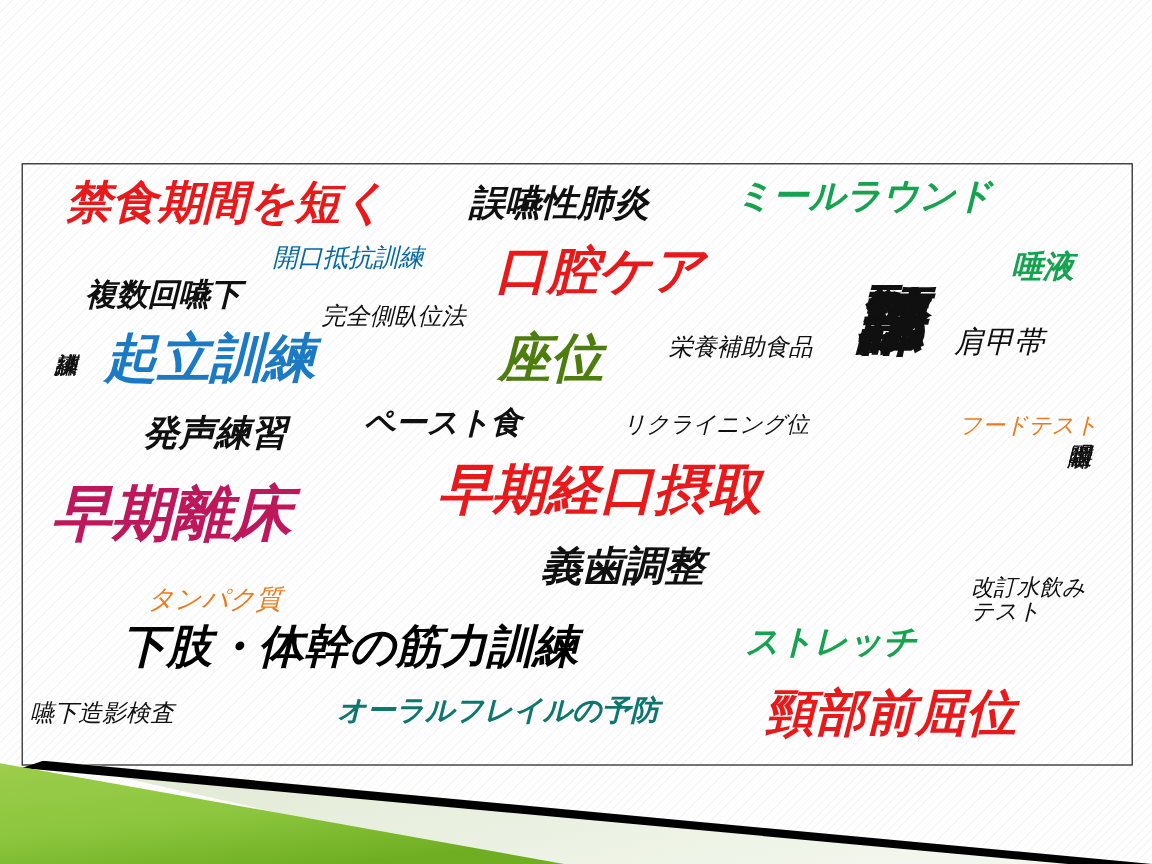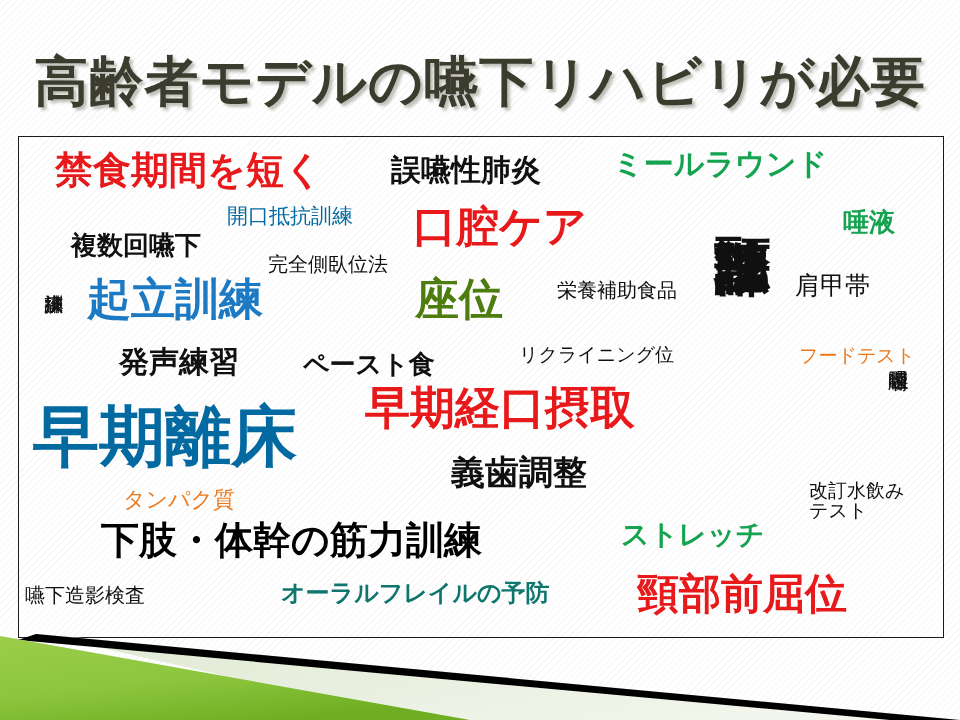--- a/index.html
+++ b/index.html
@@ -49,20 +49,21 @@
   
   #cloud-frame {
     position: absolute;
     left: 18px;
     top: 136px;
     width: 924px;
     height: 500px;
     border: 1.5px solid #1a1a1a;
     background: transparent;
     z-index: 3;
+    font-style: italic;
   }
 
   .word {
     position: absolute;
     white-space: nowrap;
     line-height: 1.0;
     z-index: 5;
   }
   .vertical {
     writing-mode: vertical-rl;
@@ -83,45 +84,44 @@
     pointer-events: none;
   }
 </style>
 </head>
 <body>
 
 <div id="slide">
 
   <div id="stripes"></div>
 
-  <div id="title">高齢者モデルの嚥下リハビリが必要</div>
 
   <div id="cloud-frame">
     <div id="cloud-words">
         <div class="word" style="left: 36px; top: 14px; font-size: 38px; color: rgb(232, 25, 27); font-weight: bold;">禁食期間を短く</div>
         <div class="word" style="left: 372px; top: 18px; font-size: 30px; color: rgb(16, 16, 16); font-weight: bold;">誤嚥性肺炎</div>
         <div class="word" style="left: 594px; top: 12px; font-size: 30px; color: rgb(22, 163, 80); font-weight: bold;">ミールラウンド</div>
         <div class="word" style="left: 208px; top: 68px; font-size: 21px; color: #0369a1; font-weight: normal;">開口抵抗訓練</div>
         <div class="word" style="left: 394px; top: 68px; font-size: 43px; color: rgb(232, 25, 27); font-weight: bold;">口腔ケア</div>
         <div class="word" style="left: 824px; top: 72px; font-size: 26px; color: rgb(22, 163, 80); font-weight: bold;">唾液</div>
         <div class="word" style="left: 52px; top: 95px; font-size: 26px; color: rgb(16, 16, 16); font-weight: bold;">複数回嚥下</div>
         <div class="word" style="left: 249px; top: 117px; font-size: 20px; color: rgb(16, 16, 16); font-weight: normal;">完全側臥位法</div>
         <div class="word" style="left: 538px; top: 143px; font-size: 20px; color: rgb(16, 16, 16); font-weight: normal;">栄養補助食品</div>
         <div class="word" style="left: 776px; top: 136px; font-size: 25px; color: rgb(16, 16, 16); font-weight: normal;">肩甲帯</div>
         <div class="word vertical" style="left: 26px; top: 142px; font-size: 19px; color: rgb(16, 16, 16); font-weight: normal;">排痰訓練</div>
         <div class="word" style="left: 68px; top: 140px; font-size: 44px; color: rgb(28, 122, 196); font-weight: bold;">起立訓練</div>
         <div class="word" style="left: 396px; top: 140px; font-size: 44px; color: #4d7c0f; font-weight: bold;">座位</div>
         <div class="word vertical" style="left: 696px; top: 56px; font-size: 56px; color: rgb(16, 16, 16); font-weight: bold;">頸部聴診法</div>
         <div class="word" style="left: 780px; top: 185px; font-size: 19px; color: rgb(236, 122, 28); font-weight: normal; margin-top: 24px;">フードテスト</div>
         <div class="word" style="left: 100px; top: 210px; font-size: 30px; color: rgb(16, 16, 16); font-weight: bold;">発声練習</div>
-        <div class="word" style="left: 284px; top: 214px; font-size: 26px; color: rgb(16, 16, 16); font-weight: bold;">ペースト食</div>
+        <div class="word" style="left: 284px; top: 202px; font-size: 26px; color: rgb(16, 16, 16); font-weight: bold;">ペースト食</div>
         <div class="word" style="left: 500px; top: 208px; font-size: 19px; color: rgb(16, 16, 16); font-weight: normal;">リクライニング位</div>
         <div class="word vertical" style="left: 870px; top: 218px; font-size: 20px; color: rgb(16, 16, 16); font-weight: normal;">咀嚼練習</div>
         <div class="word" style="left: 334px; top: 248px; font-size: 45px; color: rgb(232, 25, 27); font-weight: bold; margin-left: 12px;">早期経口摂取</div>
-        <div class="word" style="left: 14px; top: 266px; font-size: 66px; color: #0369a1; font-weight: bold;">早期離床</div>
+        <div class="word" style="left: 24px; top: 266px; font-size: 50px; color: #be185d; font-weight: bold;">早期離床</div>
         <div class="word" style="left: 432px; top: 318px; font-size: 34px; color: rgb(16, 16, 16); font-weight: bold;">義歯調整</div>
         <div class="word" style="left: 104px; top: 352px; font-size: 22px; color: rgb(236, 122, 28); font-weight: normal;">タンパク質</div>
         <div class="word wrap2" style="left: 790px; top: 344px; font-size: 19px; color: rgb(16, 16, 16); font-weight: normal; width: 110px;">改訂水飲みテスト</div>
         <div class="word" style="left: 82px; top: 384px; font-size: 38px; color: #000000; font-weight: bold;">下肢・体幹の筋力訓練</div>
         <div class="word" style="left: 602px; top: 384px; font-size: 28px; color: rgb(22, 163, 80); font-weight: bold; text-align: center;">ストレッチ</div>
         <div class="word" style="left: 6px; top: 448px; font-size: 20px; color: rgb(16, 16, 16); font-weight: normal;">嚥下造影検査</div>
         <div class="word" style="left: 262px; top: 444px; font-size: 24px; color: #0f766e; font-weight: bold;">オーラルフレイルの予防</div>
         <div class="word" style="left: 618px; top: 436px; font-size: 42px; color: rgb(232, 25, 27); font-weight: bold;">頸部前屈位</div>
       </div>
   </div>

